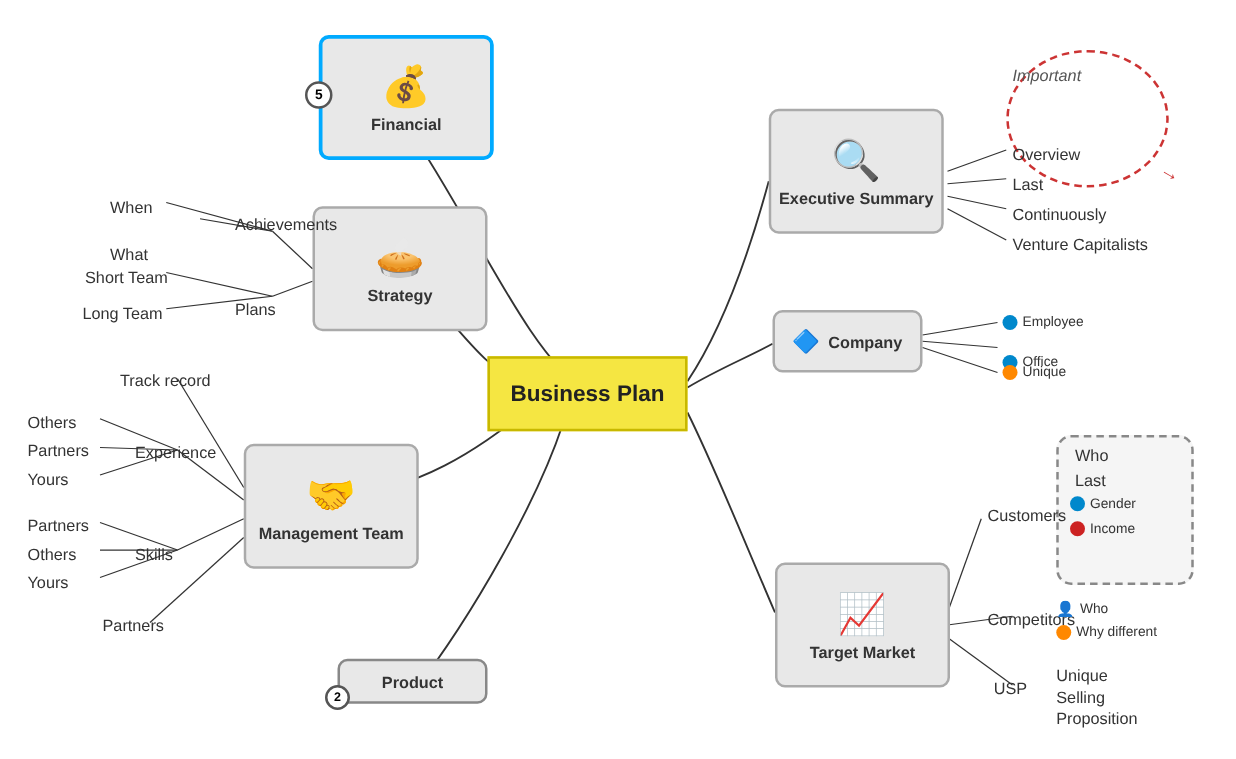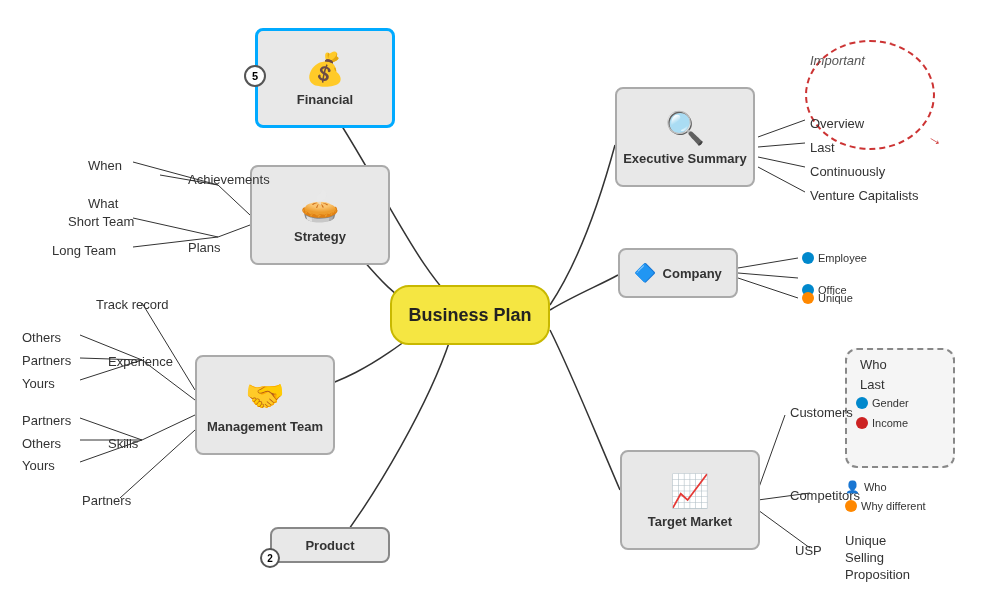--- a/index.html
+++ b/index.html
@@ -15,21 +15,21 @@
       position: absolute;
       display: flex;
       align-items: center;
       justify-content: center;
       flex-direction: column;
       text-align: center;
     }
     .center-node {
       background: #f5e642;
       border: 2px solid #c8b800;
-      border-radius: 19px;
+      border-radius: 0;
       width: 160px;
       height: 60px;
       font-size: 18px;
       font-weight: bold;
       color: #222;
       left: 390px;
       top: 285px;
     }
     .main-node {
       background: #e8e8e8;
@@ -196,21 +196,21 @@
 <div class="node main-node strategy">
   <div class="node-icon">🥧</div>
   <div class="node-label">Strategy</div>
 </div>
 
 <div class="leaf-node" style="left:188px; top:172px;">Achievements</div>
 <div class="leaf-node" style="left:88px; top:158px;">When</div>
 <div class="leaf-node" style="left:88px; top:172px;margin-top:24px;">What</div>
 <div class="leaf-node" style="left:188px; top:240px;">Plans</div>
 <div class="leaf-node" style="left:68px; top:214px;">Short Team</div>
-<div class="leaf-node" style="left:52px; top:243px;">Long Team</div>
+<div class="leaf-node" style="left:66px; top:243px;">Long Team</div>
 
 <div class="node main-node management">
   <div class="node-icon">🤝</div>
   <div class="node-label">Management Team</div>
 </div>
 
 <div class="leaf-node" style="left:96px; top:297px;">Track record</div>
 <div class="leaf-node" style="left:108px; top:354px;">Experience</div>
 <div class="leaf-node" style="left:22px; top:330px;">Others</div>
 <div class="leaf-node" style="left:22px; top:353px;">Partners</div>

